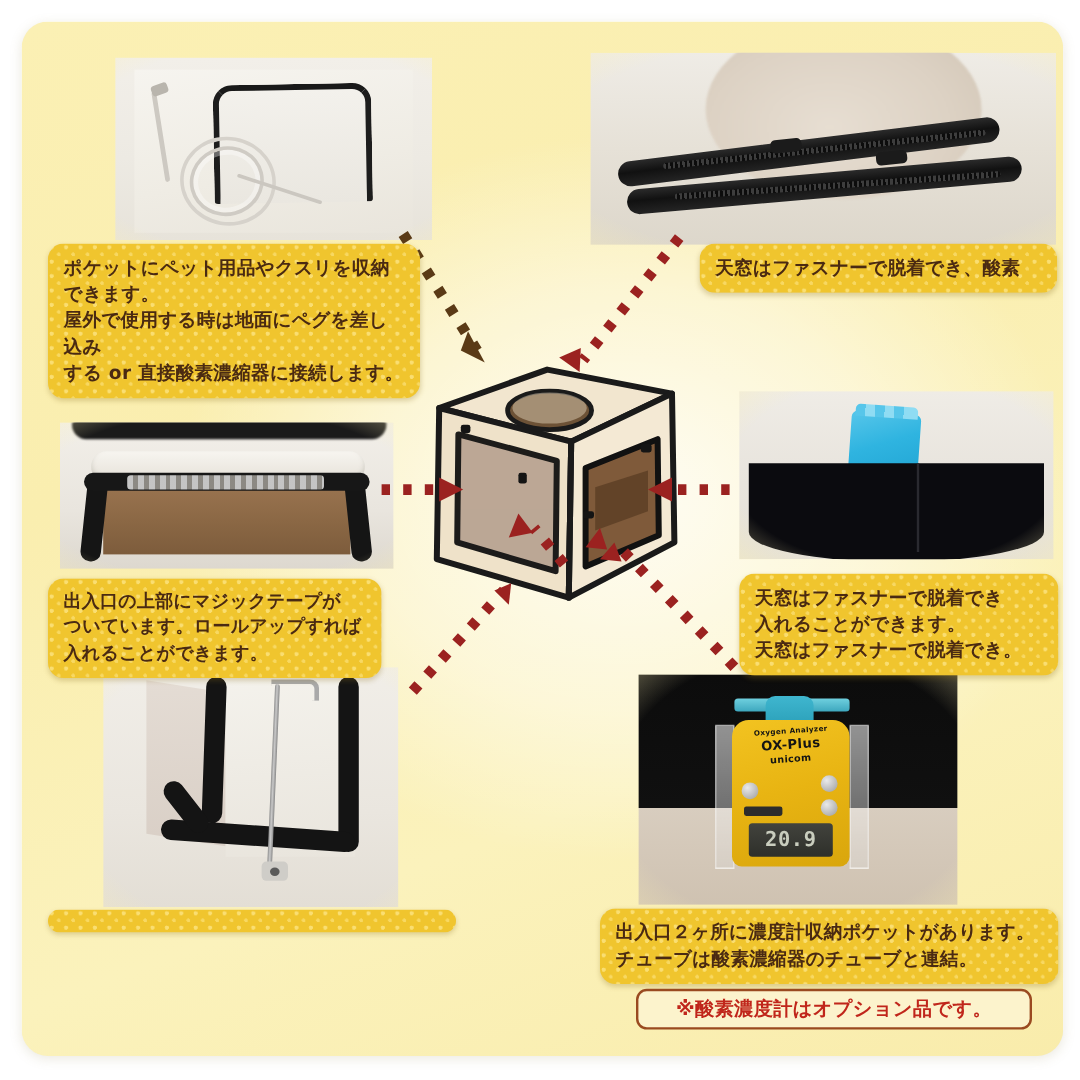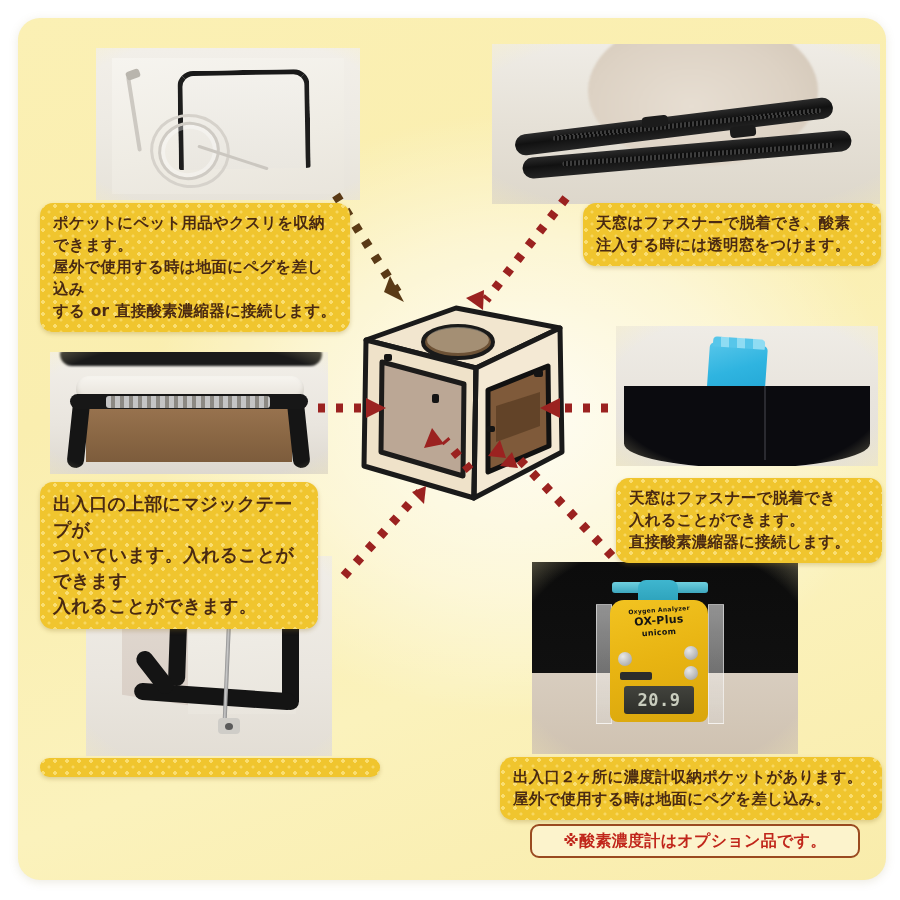--- a/index.html
+++ b/index.html
@@ -335,21 +335,21 @@
     font-weight: bold;
     line-height: 1.42;
     letter-spacing: 0.2px;
     box-sizing: border-box;
     padding: 9px 13px 10px 13px;
   }
   .callout p { margin: 0; }
 
   #callout-pocket  { left: 40px;  top: 203px; width: 310px; font-size: 15.5px; }
   #callout-zipper  { left: 583px; top: 203px; width: 298px; font-size: 15.5px; }
-  #callout-velcro  { left: 40px;  top: 482px; width: 278px; font-size: 18px; }
+  #callout-velcro  { left: 40px;  top: 482px; width: 278px; font-size: 15px; }
   #callout-coolant { left: 616px; top: 478px; width: 266px; font-size: 15.5px; }
   #callout-peg     { left: 40px;  top: 758px; width: 340px; font-size: 15.5px; }
   #callout-meter   { left: 500px; top: 757px; width: 382px; font-size: 15.5px; }
 
   
   #note-option {
     position: absolute;
     left: 530px; top: 824px; width: 330px; height: 34px;
     border: 2.5px solid #9a4a20;
     border-radius: 9px;
@@ -511,40 +511,39 @@
 
   <div class="callout" id="callout-pocket">
     <p>ポケットにペット用品やクスリを収納</p>
     <p>できます。</p>
     <p>屋外で使用する時は地面にペグを差し込み</p>
     <p>する or 直接酸素濃縮器に接続します。</p>
   </div>
 
   <div class="callout" id="callout-zipper">
     <p>天窓はファスナーで脱着でき、酸素</p>
-    <p>注入する時には透明窓をつけます。</p>
   </div>
 
   <div class="callout" id="callout-velcro">
     <p>出入口の上部にマジックテープが</p>
-    <p>ついています。入れることができます</p>
+    <p>ついています。ロールアップすれば</p>
     <p>入れることができます。</p>
   </div>
 
   <div class="callout" id="callout-coolant">
     <p>天窓はファスナーで脱着でき</p>
     <p>入れることができます。</p>
-    <p>直接酸素濃縮器に接続します。</p>
+    <p>天窓はファスナーで脱着でき。</p>
   </div>
 
   <div class="callout" id="callout-peg">
   </div>
 
   <div class="callout" id="callout-meter">
     <p>出入口２ヶ所に濃度計収納ポケットがあります。</p>
-    <p>屋外で使用する時は地面にペグを差し込み。</p>
+    <p>チューブは酸素濃縮器のチューブと連結。</p>
   </div>
 
   <div id="note-option">
     <span>※酸素濃度計はオプション品です。</span>
   </div>
 
 </div>
 
 </body></html>

